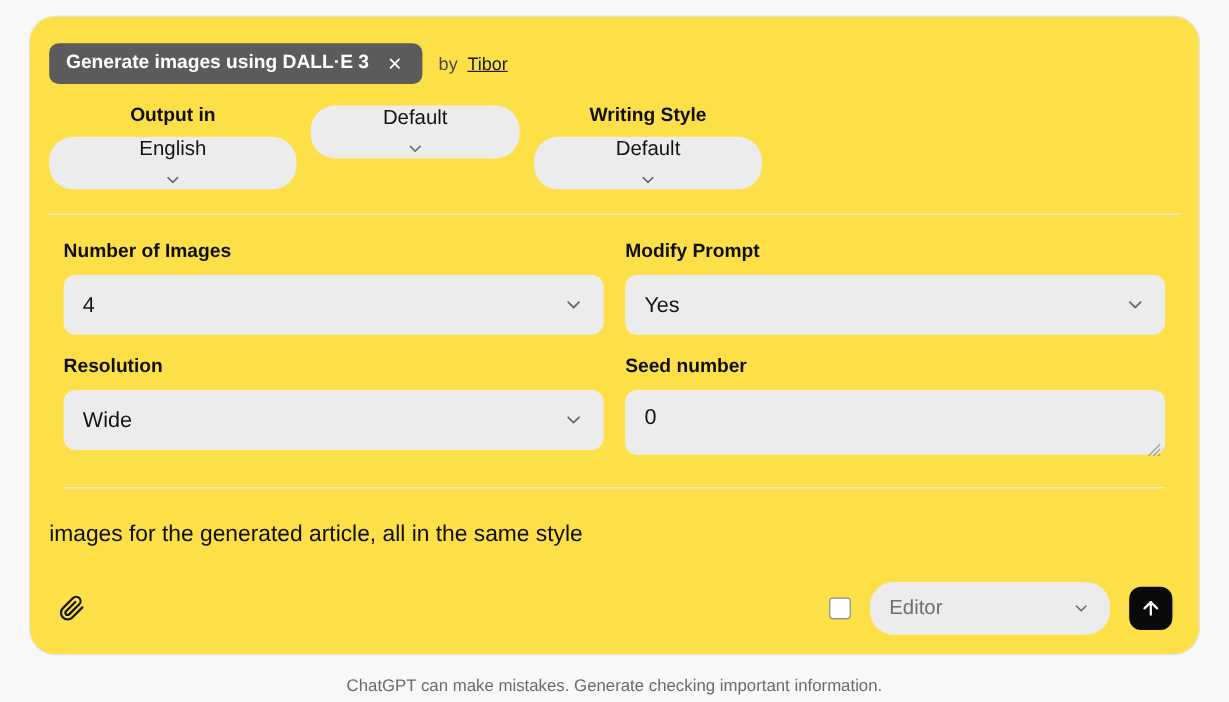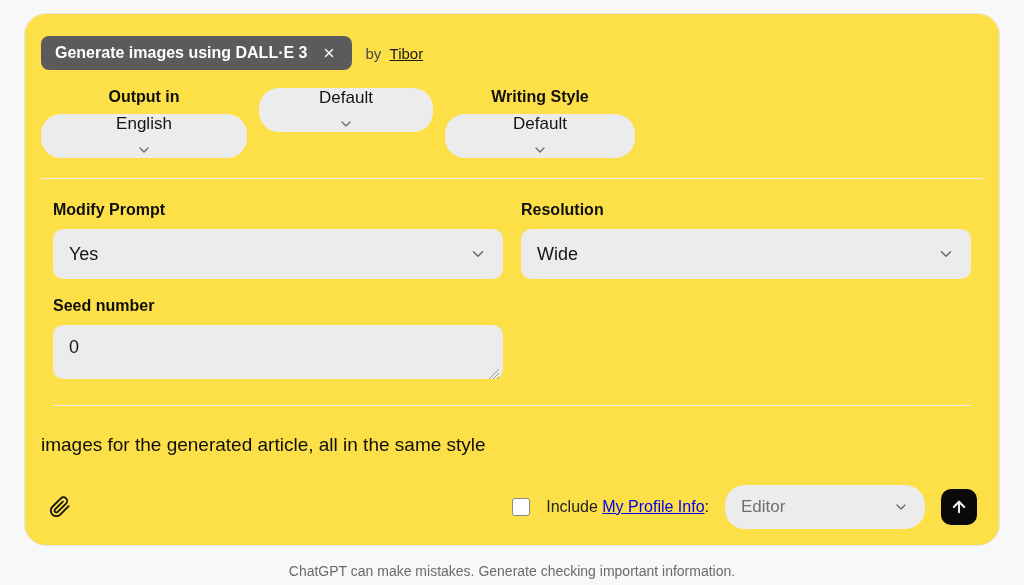--- a/index.html
+++ b/index.html
@@ -251,20 +251,31 @@
             </svg>
         </span>
       </div>
     </div>
   </div>
 
   <div class="divider"></div>
 
   <div class="grid">
     <div class="group2">
+      <span class="label">Number of Images</span>
+      <div class="select-big">
+        <span>4</span>
+        <span class="chev">
+          <svg width="18" height="18" viewBox="0 0 24 24" fill="none" stroke="currentColor" stroke-width="2" stroke-linecap="round" stroke-linejoin="round">
+              <polyline points="6 9 12 15 18 9"></polyline>
+            </svg>
+        </span>
+      </div>
+    </div>
+    <div class="group2">
       <span class="label">Modify Prompt</span>
       <div class="select-big">
         <span>Yes</span>
         <span class="chev">
           <svg width="18" height="18" viewBox="0 0 24 24" fill="none" stroke="currentColor" stroke-width="2" stroke-linecap="round" stroke-linejoin="round">
               <polyline points="6 9 12 15 18 9"></polyline>
             </svg>
         </span>
       </div>
     </div>
@@ -297,23 +308,20 @@
   <div class="prompt-area">images for the generated article, all in the same style</div>
 
   <div class="bottom-bar">
     <span class="attach">
       <svg width="22" height="22" viewBox="0 0 24 24" fill="none" stroke="currentColor" stroke-width="2" stroke-linecap="round" stroke-linejoin="round">
           <path d="M21.44 11.05l-9.19 9.19a6 6 0 0 1-8.49-8.49l9.19-9.19a4 4 0 0 1 5.66 5.66l-9.2 9.19a2 2 0 0 1-2.83-2.83l8.49-8.48"></path>
         </svg>
     </span>
     <span class="spacer"></span>
     <span class="checkbox"></span>
-    <span class="include-label">
-      <span>Include </span><a href="#" class="u">My Profile Info</a><span>:</span>
-    </span>
     <div class="role-select">
       <span>Editor</span>
       <span class="chev">
         <svg width="16" height="16" viewBox="0 0 24 24" fill="none" stroke="currentColor" stroke-width="2" stroke-linecap="round" stroke-linejoin="round">
             <polyline points="6 9 12 15 18 9"></polyline>
           </svg>
       </span>
     </div>
     <span class="send">
       <svg width="18" height="18" viewBox="0 0 24 24" fill="none" stroke="currentColor" stroke-width="2.5" stroke-linecap="round" stroke-linejoin="round">

